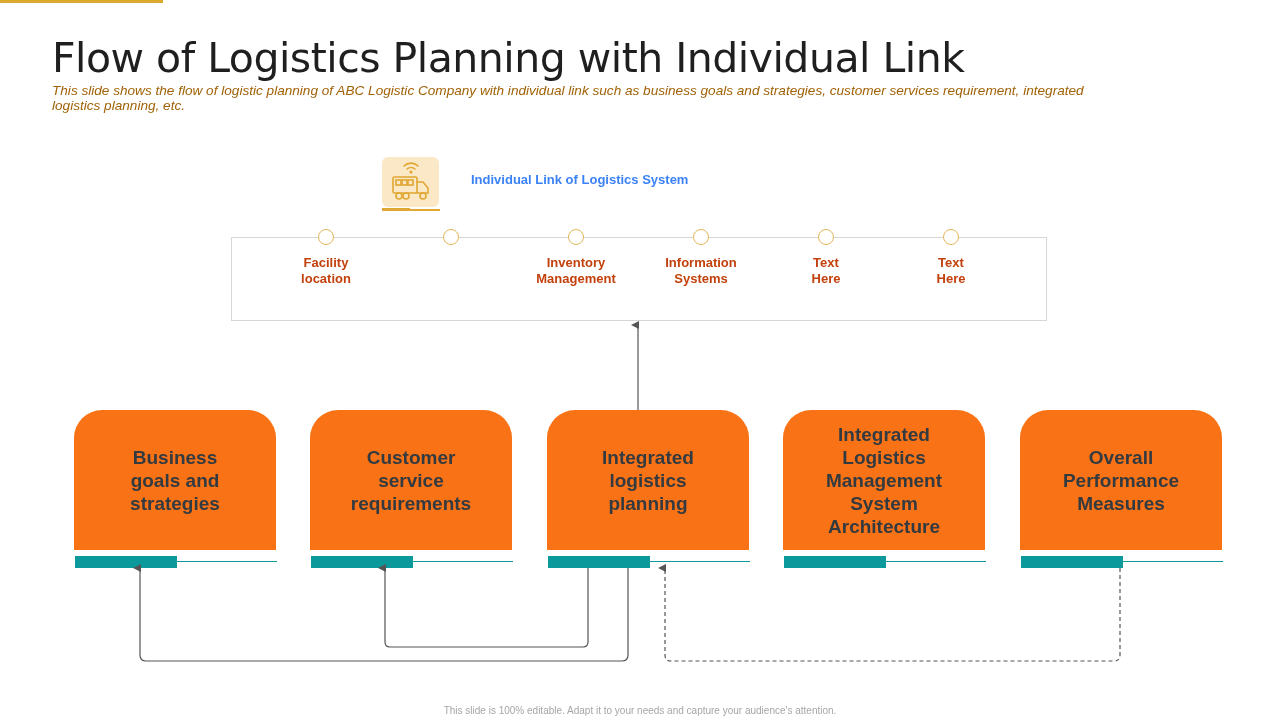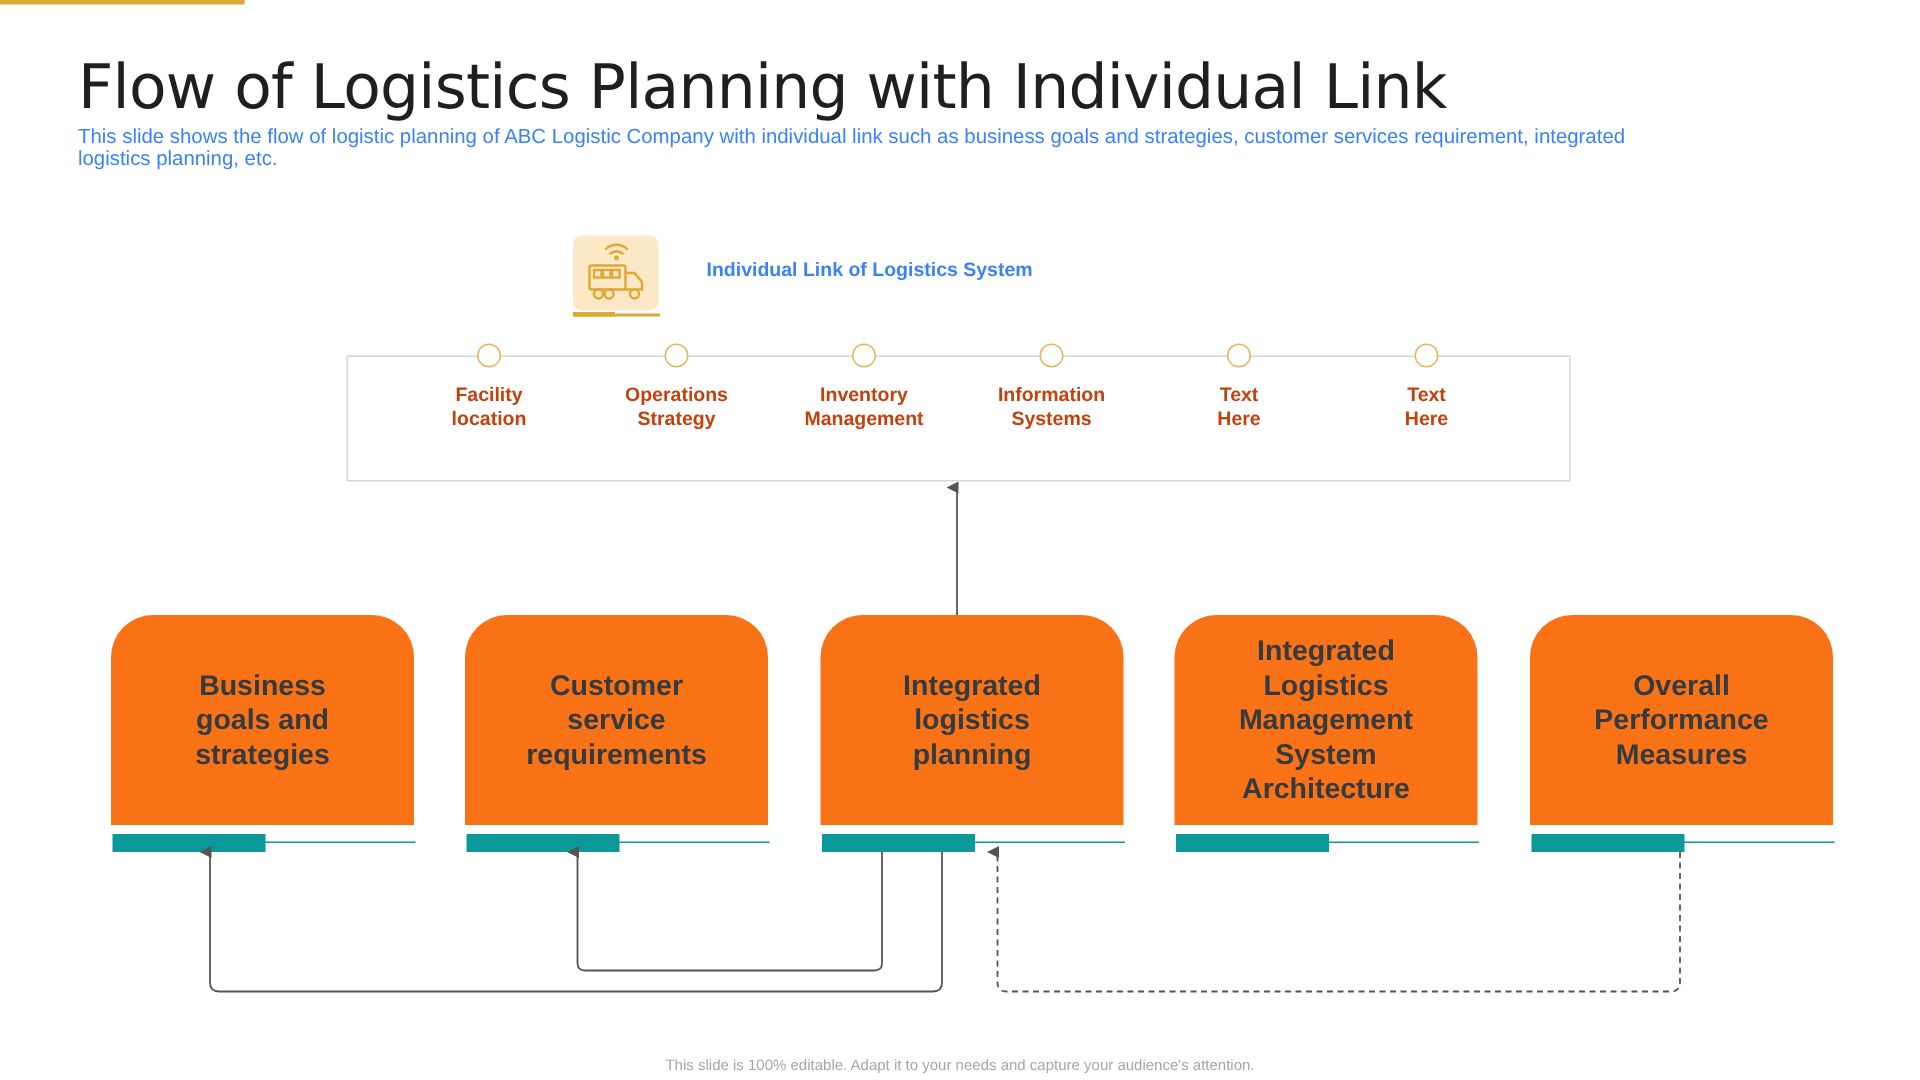--- a/index.html
+++ b/index.html
@@ -1,21 +1,21 @@
 <!DOCTYPE html>
 <html><head>
 <meta charset="utf-8">
 <style>
   html, body { margin: 0; padding: 0; }
   body { width: 1280px; height: 720px; background: #ffffff; position: relative; overflow: hidden;
          font-family: "Liberation Sans", sans-serif; }
   .accent-bar { position: absolute; left: 0; top: 0; width: 163px; height: 3px; background: #d9a930; }
   .title { position: absolute; left: 52px; top: 22px; font-size: 41px; color: #1f1f1f;
            font-family: "DejaVu Sans", sans-serif; font-weight: normal; letter-spacing: -0.5px; white-space: nowrap; margin-top: 12px; }
-  .subtitle { position: absolute; left: 52px; top: 83px; width: 1080px; font-size: 13.6px; line-height: 15px; color: #3b82f6; }
+  .subtitle { position: absolute; left: 52px; top: 83px; width: 1080px; font-size: 13.6px; line-height: 15px; color: #a16207; font-style: italic; }
 
   .sys-icon { position: absolute; left: 382px; top: 157px; width: 57px; height: 50px; background: #fbe8c6; border-radius: 6px; }
   .sys-icon-underline { position: absolute; left: 382px; top: 209px; width: 58px; height: 2px; background: #e0a732; }
   .sys-icon-underline .thick { position: absolute; left: 0; top: -1px; width: 28px; height: 3px; background: #e0a732; }
   .sys-title { position: absolute; left: 471px; top: 172px; font-size: 13px; font-weight: bold; color: #3b82f6; white-space: nowrap; }
 
   .link-box { position: absolute; left: 231px; top: 237px; width: 814px; height: 82px; border: 1px solid #d6d6d6; background: #fff; }
   .link-item { position: absolute; top: 229px; width: 140px; text-align: center; }
   .link-dot { width: 14px; height: 14px; border-radius: 50%; border: 1.5px solid #e3b75a; background: #fff; margin: 0 auto; }
   .link-label { margin-top: 10px; font-size: 13px; font-weight: bold; color: #c2410c; line-height: 16px; }
@@ -59,21 +59,20 @@
 <div class="sys-title">Individual Link of Logistics System</div>
 
 <div class="link-box"></div>
 
 <div class="link-item" style="left:256px">
   <div class="link-dot"></div>
   <div class="link-label"><span>Facility</span><br><span>location</span></div>
 </div>
 <div class="link-item" style="left:381px">
   <div class="link-dot"></div>
-  <div class="link-label"><span>Operations</span><br><span>Strategy</span></div>
 </div>
 <div class="link-item" style="left:506px">
   <div class="link-dot"></div>
   <div class="link-label"><span>Inventory</span><br><span>Management</span></div>
 </div>
 <div class="link-item" style="left:631px">
   <div class="link-dot"></div>
   <div class="link-label"><span>Information</span><br><span>Systems</span></div>
 </div>
 <div class="link-item" style="left:756px">

